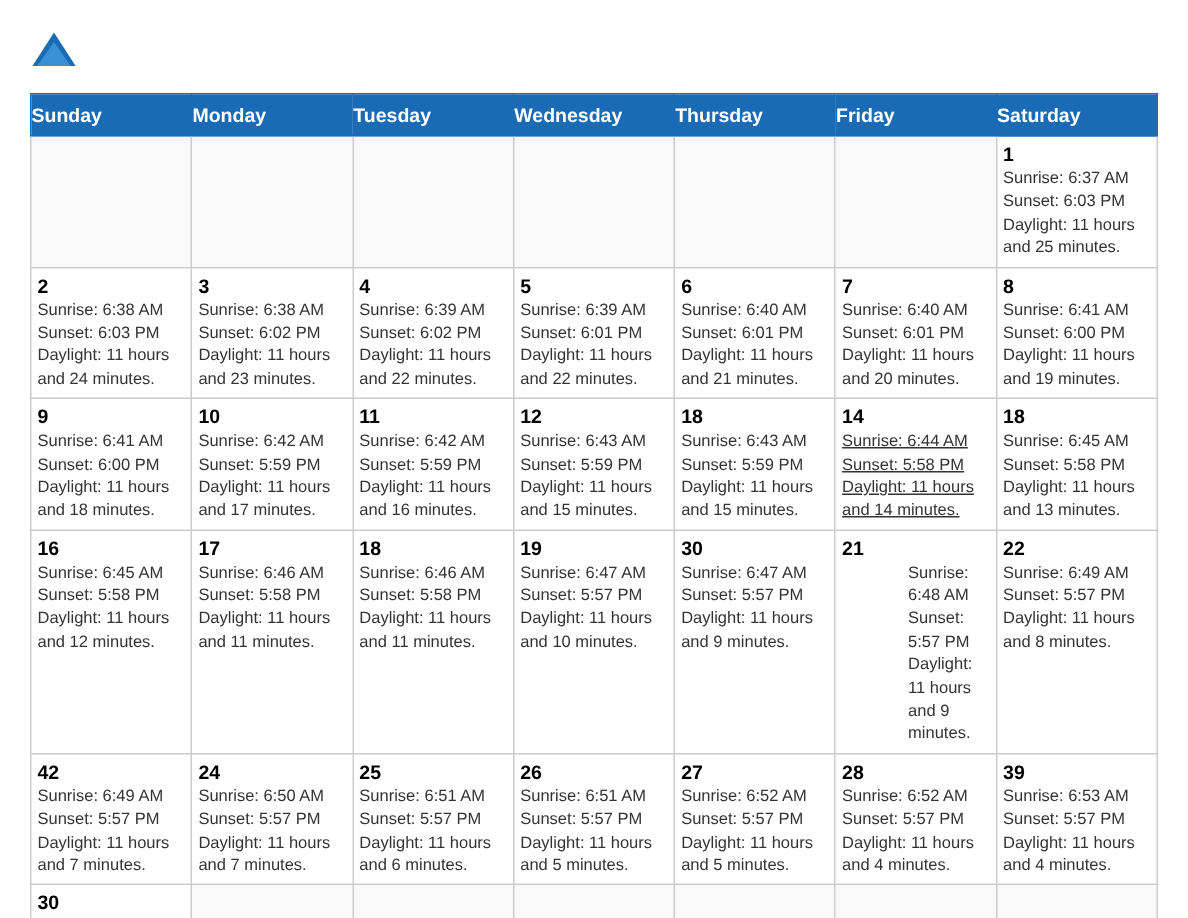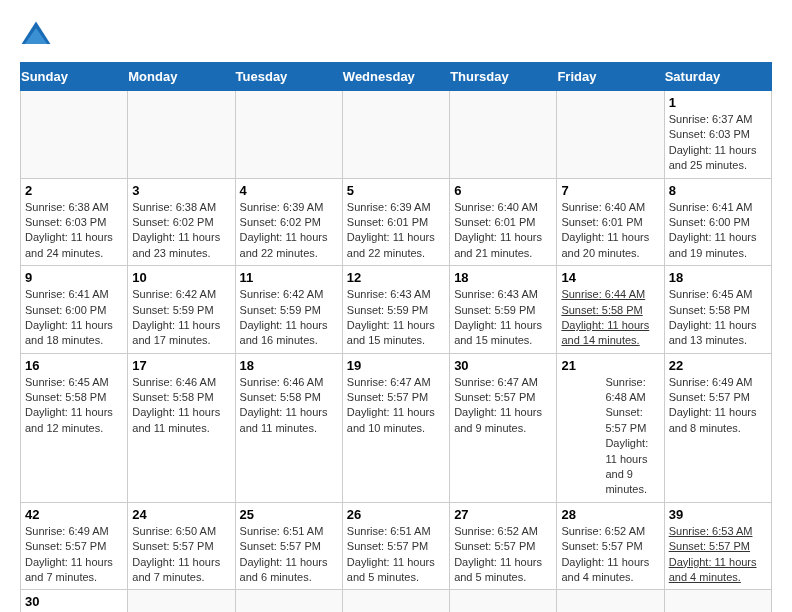--- a/index.html
+++ b/index.html
@@ -291,21 +291,21 @@
 Daylight: 11 hours and 5 minutes.</div>
         </td>
         <td>
           <span class="day-num">28</span>
           <div class="day-info" style="white-space: pre-line;">Sunrise: 6:52 AM
 Sunset: 5:57 PM
 Daylight: 11 hours and 4 minutes.</div>
         </td>
         <td>
           <span class="day-num">39</span>
-          <div class="day-info" style="white-space: pre-line; text-decoration: underline;">Sunrise: 6:53 AM
+          <div class="day-info" style="white-space: pre-line;">Sunrise: 6:53 AM
 Sunset: 5:57 PM
 Daylight: 11 hours and 4 minutes.</div>
         </td>
       </tr>
       <tr class="last-row">
         <td>
           <span class="day-num">30</span>
           <div class="day-info" style="white-space: pre-line;">Sunrise: 6:54 AM
 Sunset: 5:57 PM
 Daylight: 11 hours and 3 minutes.</div>

